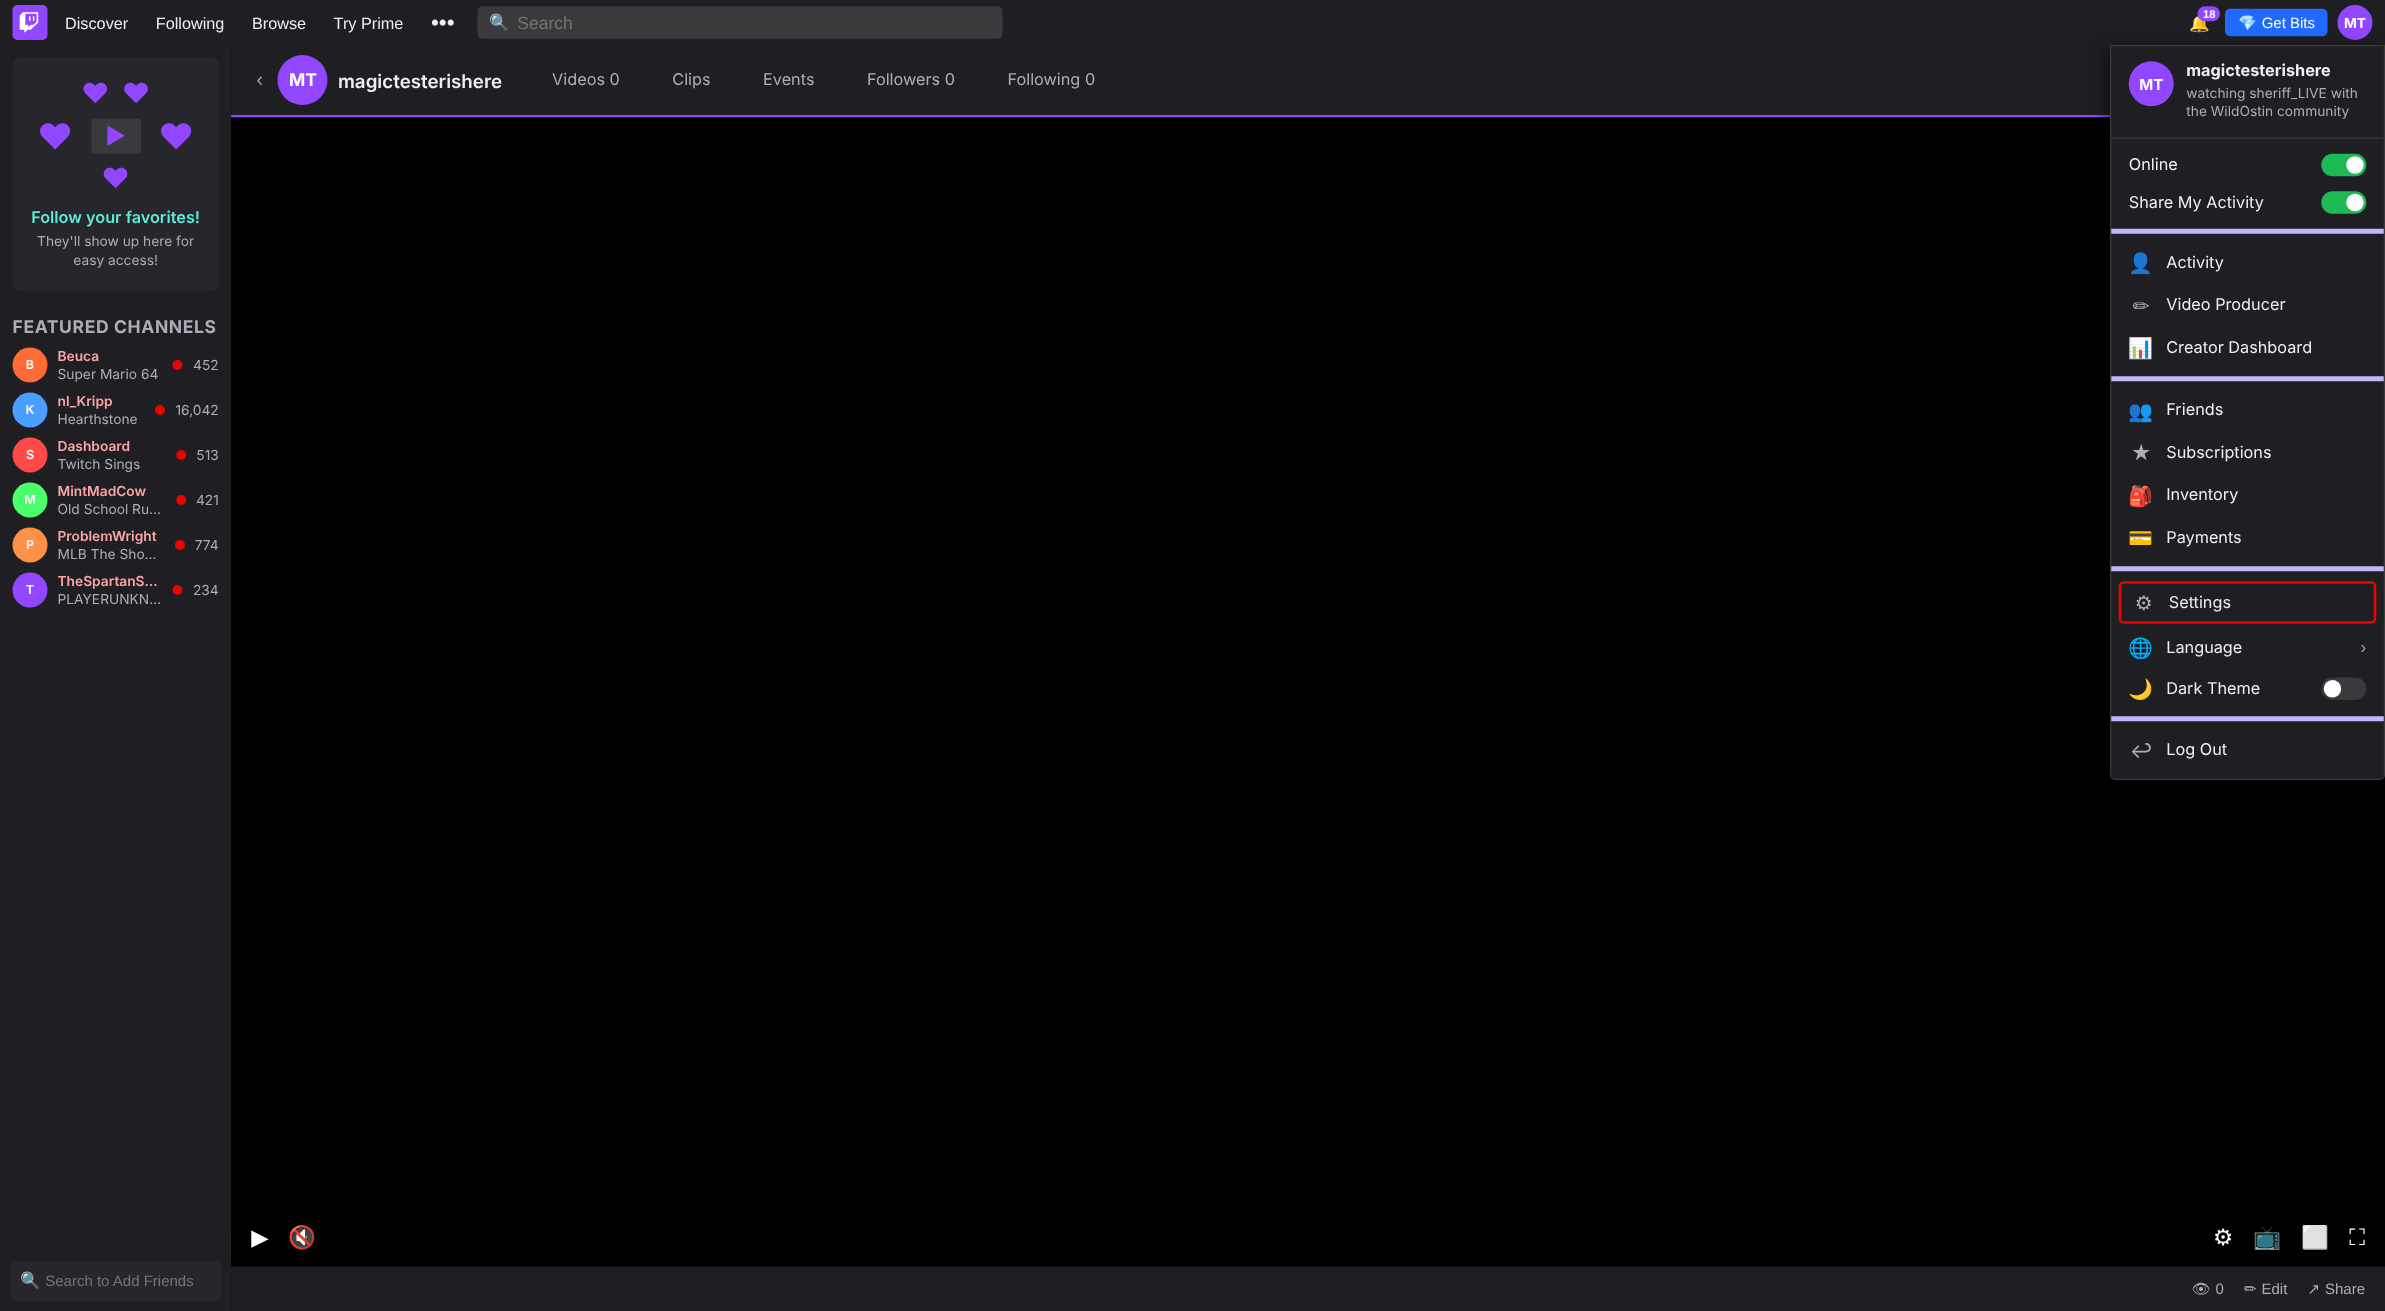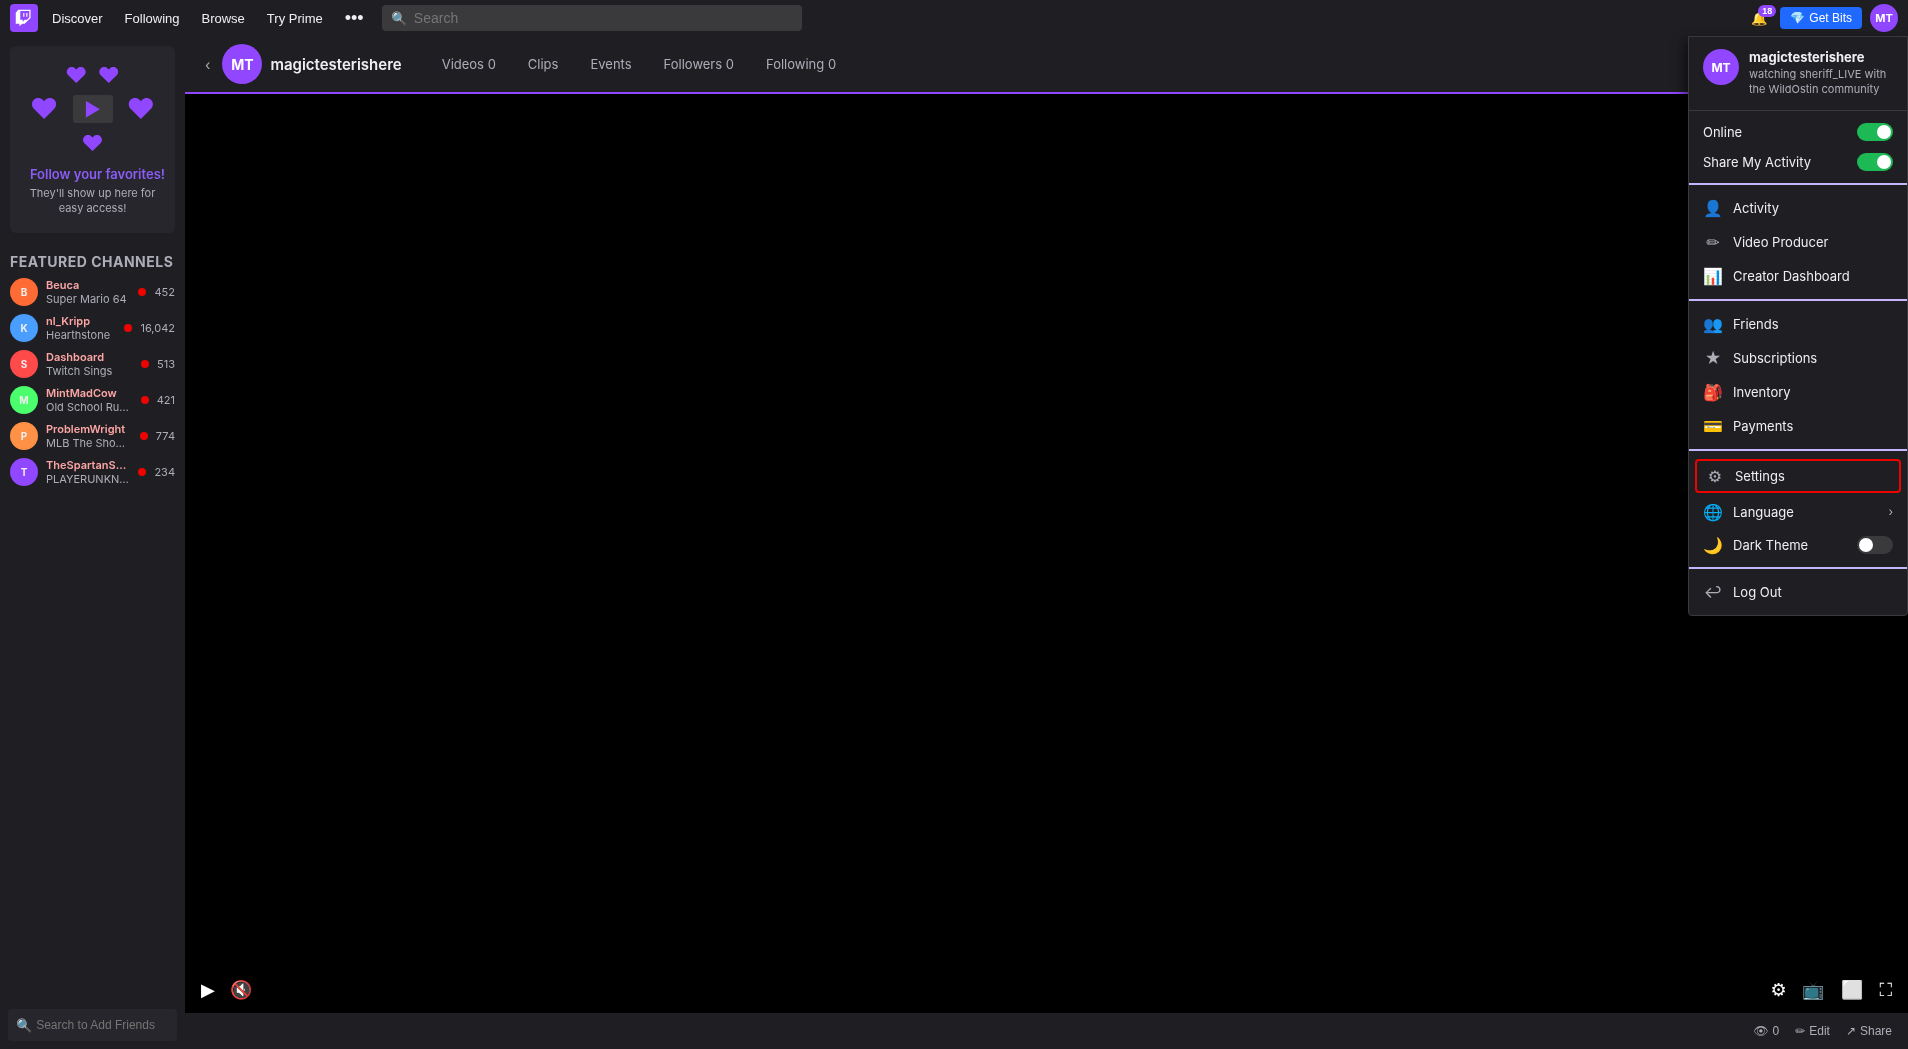--- a/index.html
+++ b/index.html
@@ -101,21 +101,21 @@
     .hearts-row {
       display: flex; gap: 10px; align-items: center; justify-content: center;
     }
     .heart-icon { color: #9147ff; font-size: 22px; }
     .heart-icon.large { font-size: 28px; }
     .video-icon-box {
       width: 40px; height: 28px; background: #3a3a3d;
       border-radius: 3px; display: flex; align-items: center; justify-content: center;
       color: #9147ff; font-size: 18px; margin: 0 4px;
     }
-    .follow-title { font-size: 13px; font-weight: 600; margin-bottom: 4px; color: #8b5cf6; text-align: right; }
+    .follow-title { font-size: 13px; font-weight: 600; margin-bottom: 4px; color: #5eead4; }
     .follow-sub { font-size: 11px; color: #adadb8; line-height: 1.4; }
 
     .section-label {
       font-size: 14px; font-weight: 700; color: #adadb8;
       padding: 10px 10px 4px 10px; text-transform: uppercase; letter-spacing: 0.5px;
     }
     .channel-item {
       display: flex; align-items: center; padding: 4px 10px;
       cursor: pointer; border-radius: 4px; gap: 8px;
     }
@@ -167,21 +167,21 @@
     }
     .profile-avatar-large {
       width: 40px; height: 40px; border-radius: 50%;
       background: #9147ff; display: flex; align-items: center;
       justify-content: center; color: white; font-size: 14px; font-weight: bold;
     }
     .profile-username {
       font-size: 15px; font-weight: 600; color: #efeff1;
     }
     .profile-tabs {
-      display: flex; gap: 0; margin-left: 8px;
+      display: flex; gap: 10px; margin-left: 8px;
     }
     .profile-tab {
       padding: 8px 16px; font-size: 13px; color: #adadb8;
       cursor: pointer; border-bottom: 2px solid transparent; margin-bottom: -2px;
     }
 
     
     .video-area {
       flex: 1; background: #000; position: relative;
       display: flex; align-items: flex-end;
@@ -228,21 +228,21 @@
       width: 36px; height: 36px; border-radius: 50%;
       background: #9147ff; flex-shrink: 0;
       display: flex; align-items: center; justify-content: center;
       color: white; font-size: 12px; font-weight: bold;
     }
     .dropdown-user-info {}
     .dropdown-username { font-size: 13px; font-weight: 700; color: #efeff1; }
     .dropdown-status { font-size: 11px; color: #adadb8; line-height: 1.4; margin-top: 2px; }
     .dropdown-section {
       padding: 6px 0;
-      border-bottom: 2px solid #c4b5fd;
+      border-bottom: 4px solid #c4b5fd;
     }
     .dropdown-section:last-child { border-bottom: none; }
     .dropdown-toggle-row {
       display: flex; align-items: center; padding: 6px 14px;
       justify-content: space-between;
     }
     .dropdown-toggle-label {
       font-size: 13px; color: #efeff1;
     }
     .toggle-switch {

